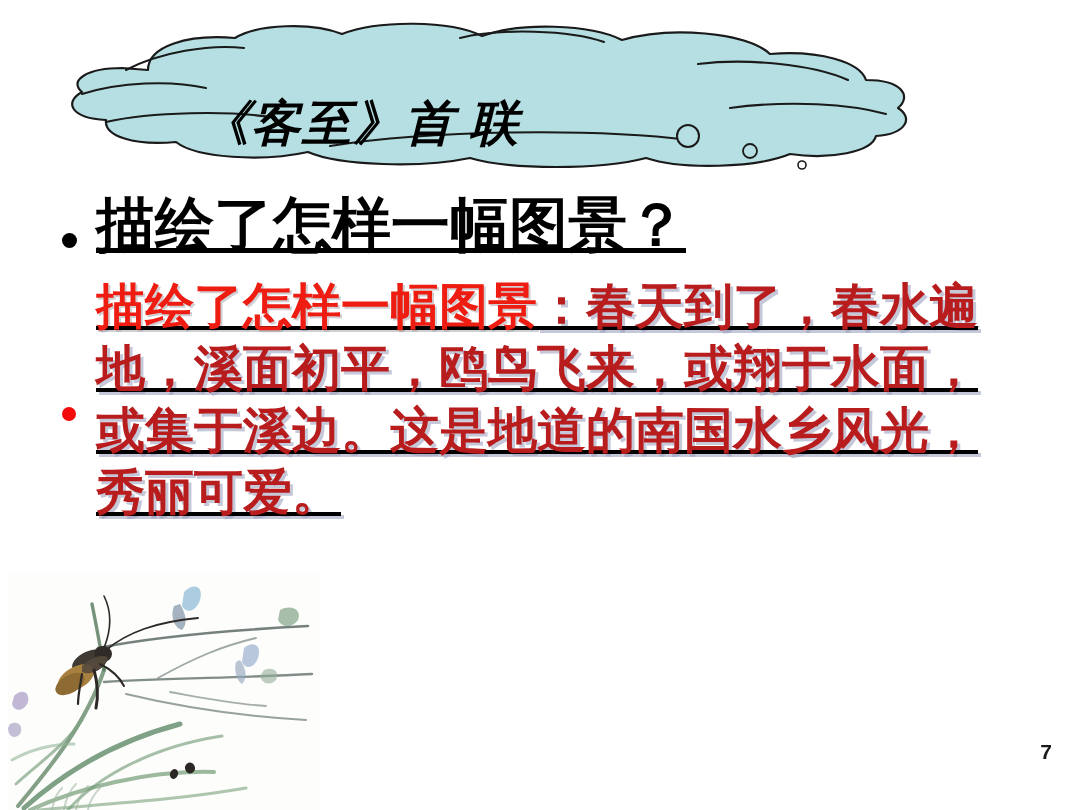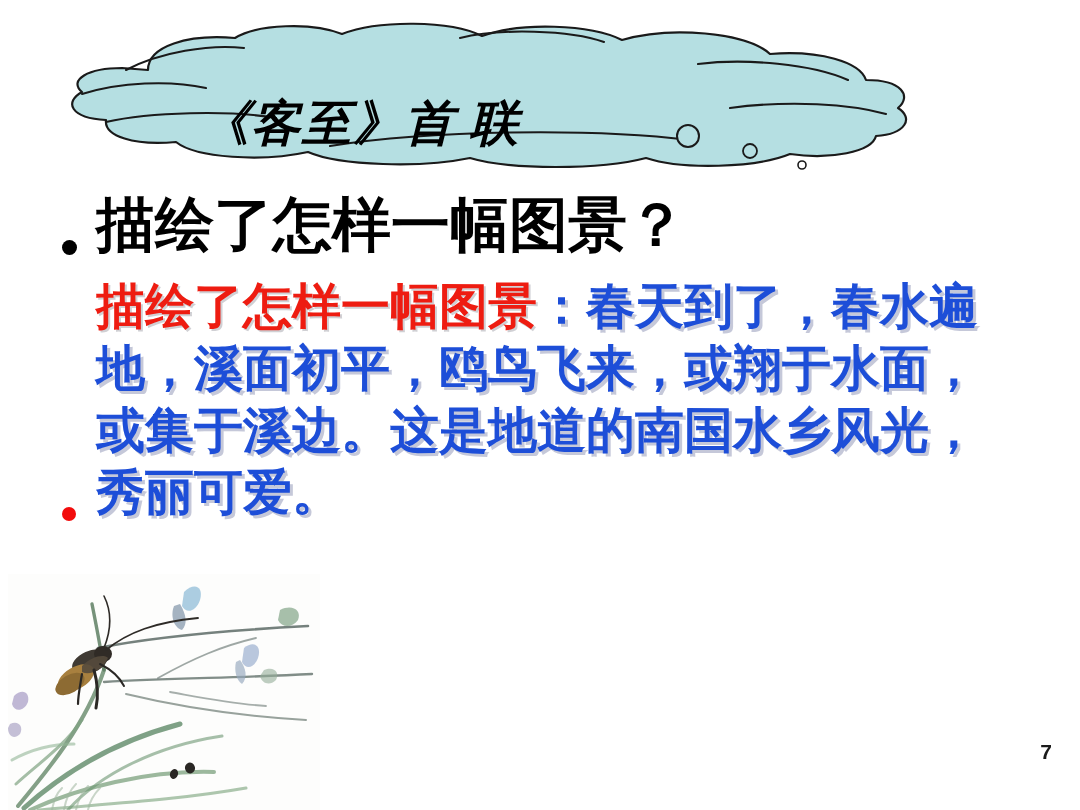--- a/index.html
+++ b/index.html
@@ -58,21 +58,22 @@
   
   #body-block {
     position: absolute;
     left: 62px;
     top: 192px;
     width: 950px;
   }
 
   .bullet-row {
     display: flex;
-    align-items: flex-end;
+    align-items: center;
+    text-decoration: underline;
   }
   .bullet-dot {
     flex: 0 0 auto;
     width: 34px;
     display: block;
     text-align: left;
     line-height: 1;
   }
   .bullet-dot .dot {
     display: inline-block;
@@ -108,21 +109,21 @@
     font-weight: bold;
     line-height: 62px;
     width: 890px;
     letter-spacing: 0px;
   }
   .seg-red {
     color: #ee1c11;
     text-shadow: 2px 2px 0 rgba(150,150,160,0.45);
   }
   .seg-blue {
-    color: #1d4ed8;
+    color: #b91c1c;
     text-shadow: 3px 3px 0 rgba(150,155,185,0.55);
   }
 
   
   #painting {
     position: absolute;
     left: 8px;
     top: 574px;
     width: 312px;
     height: 236px;

